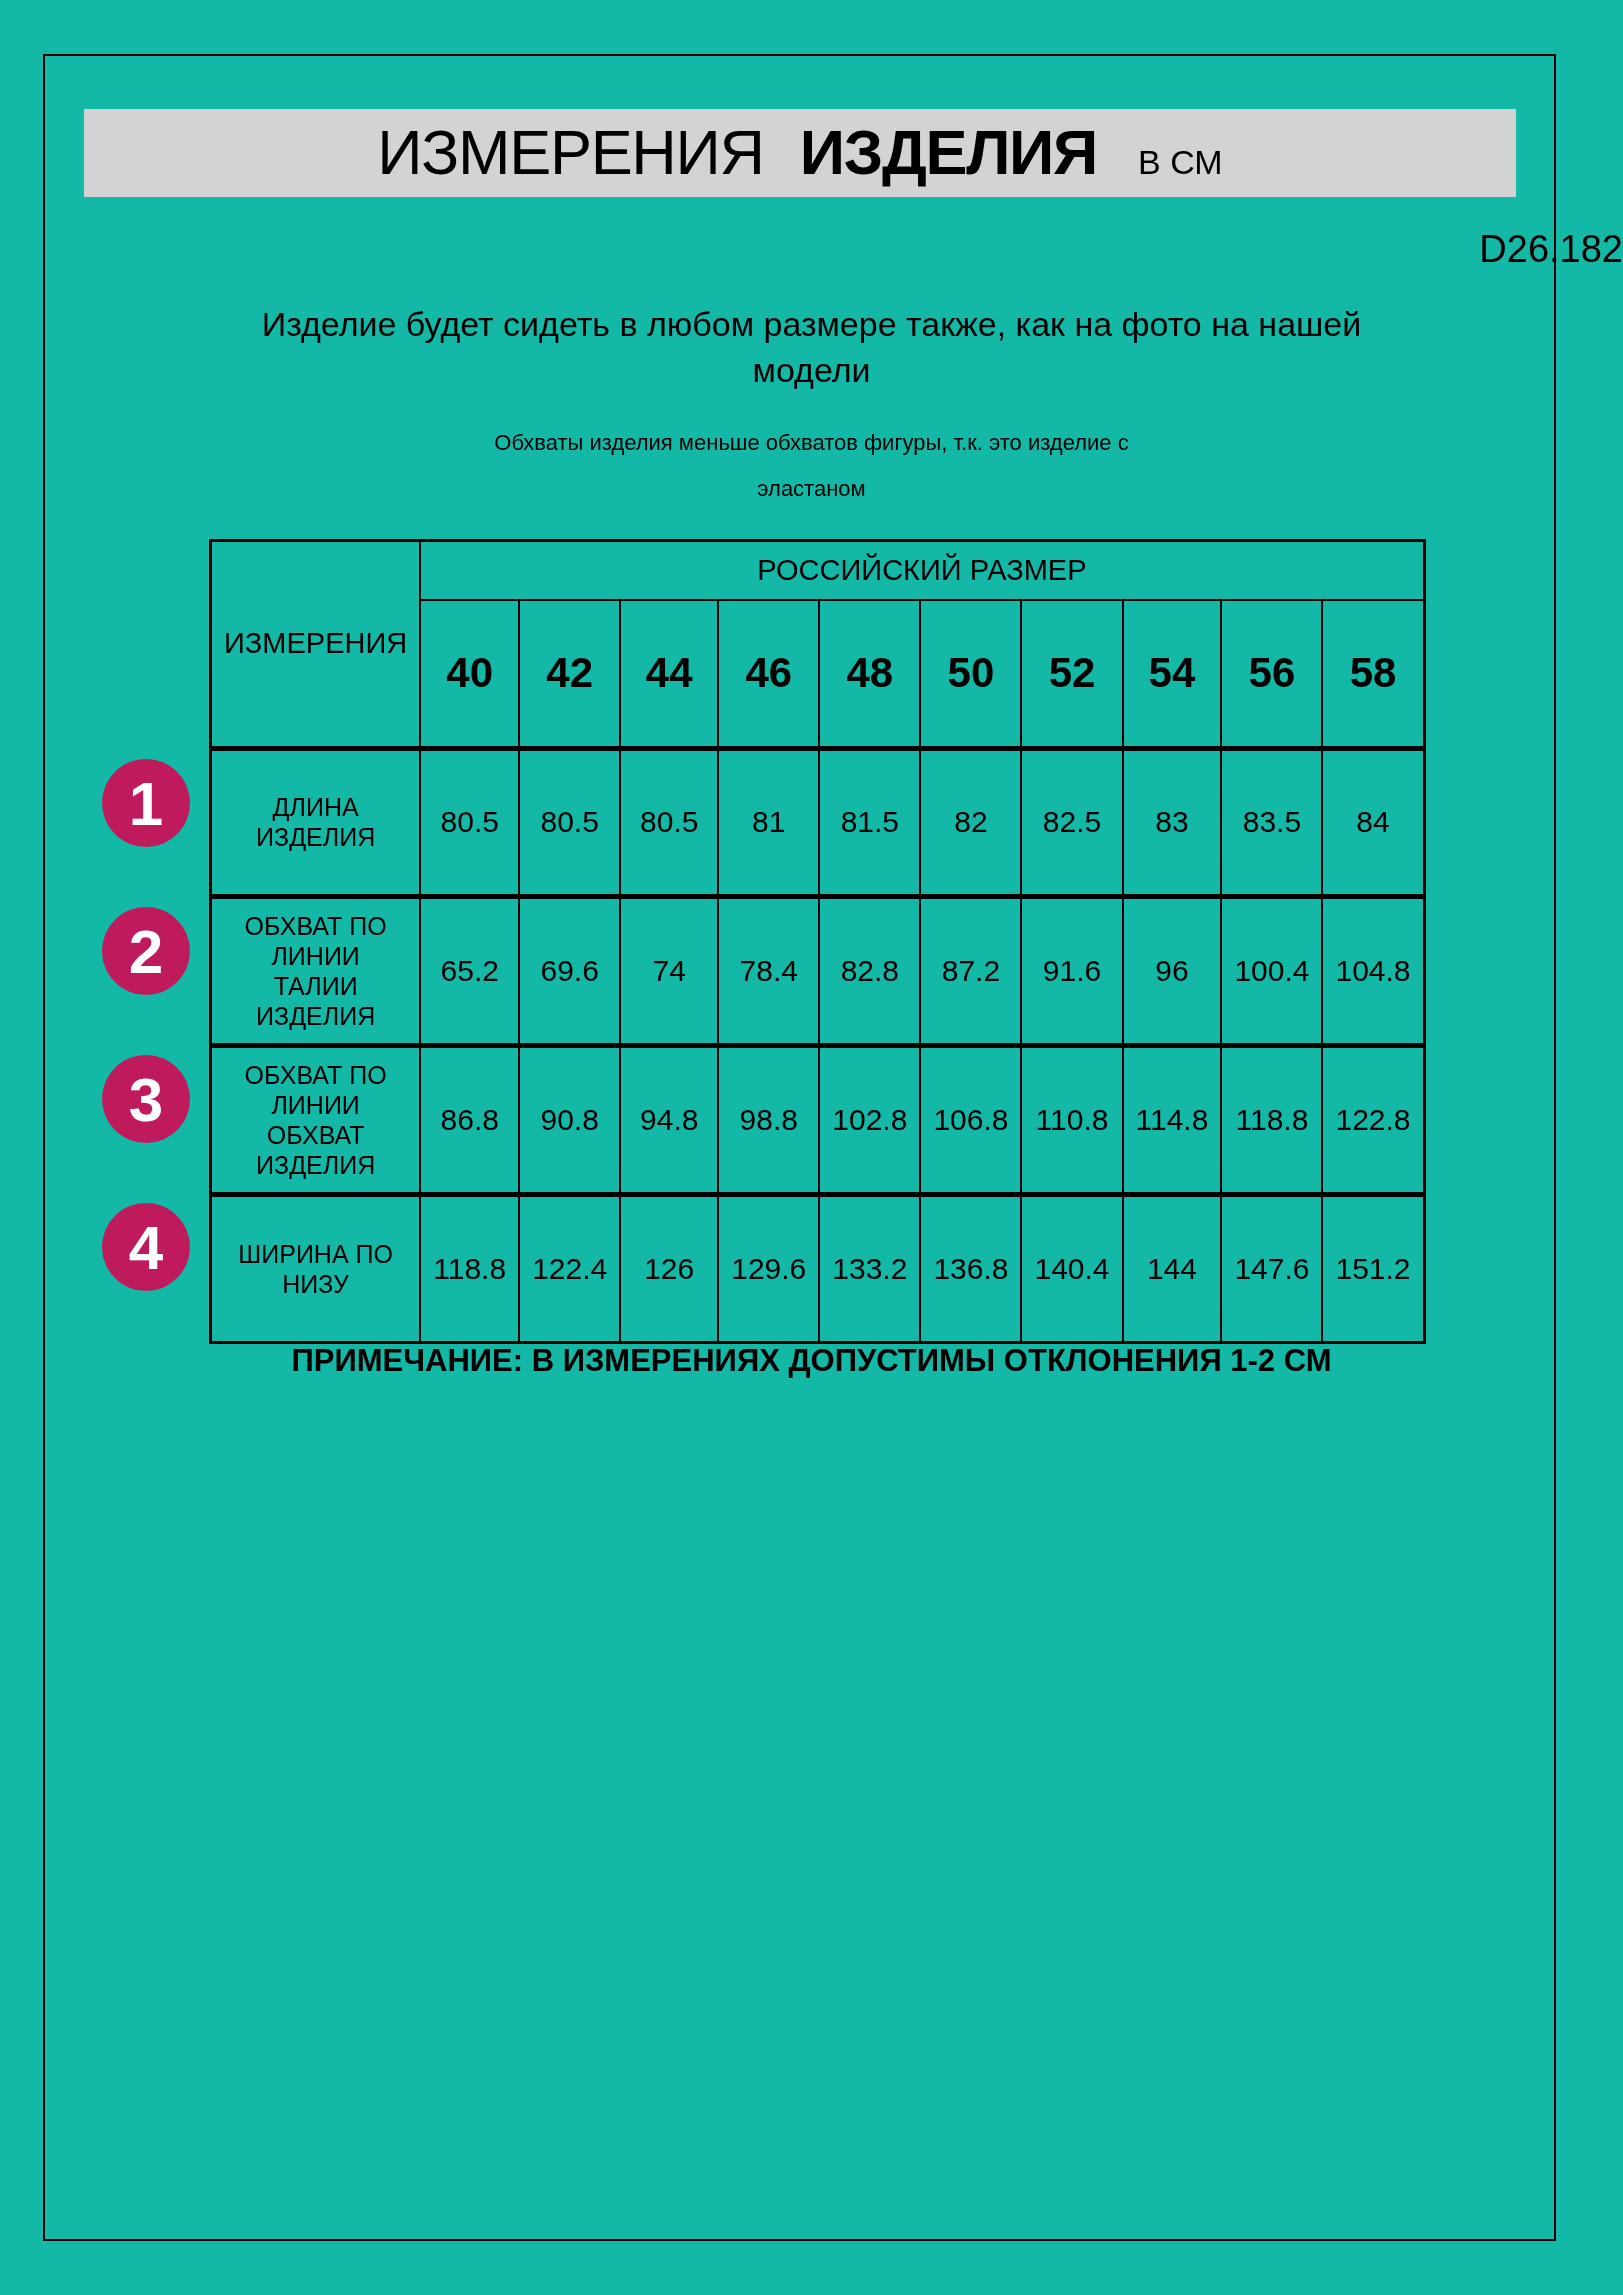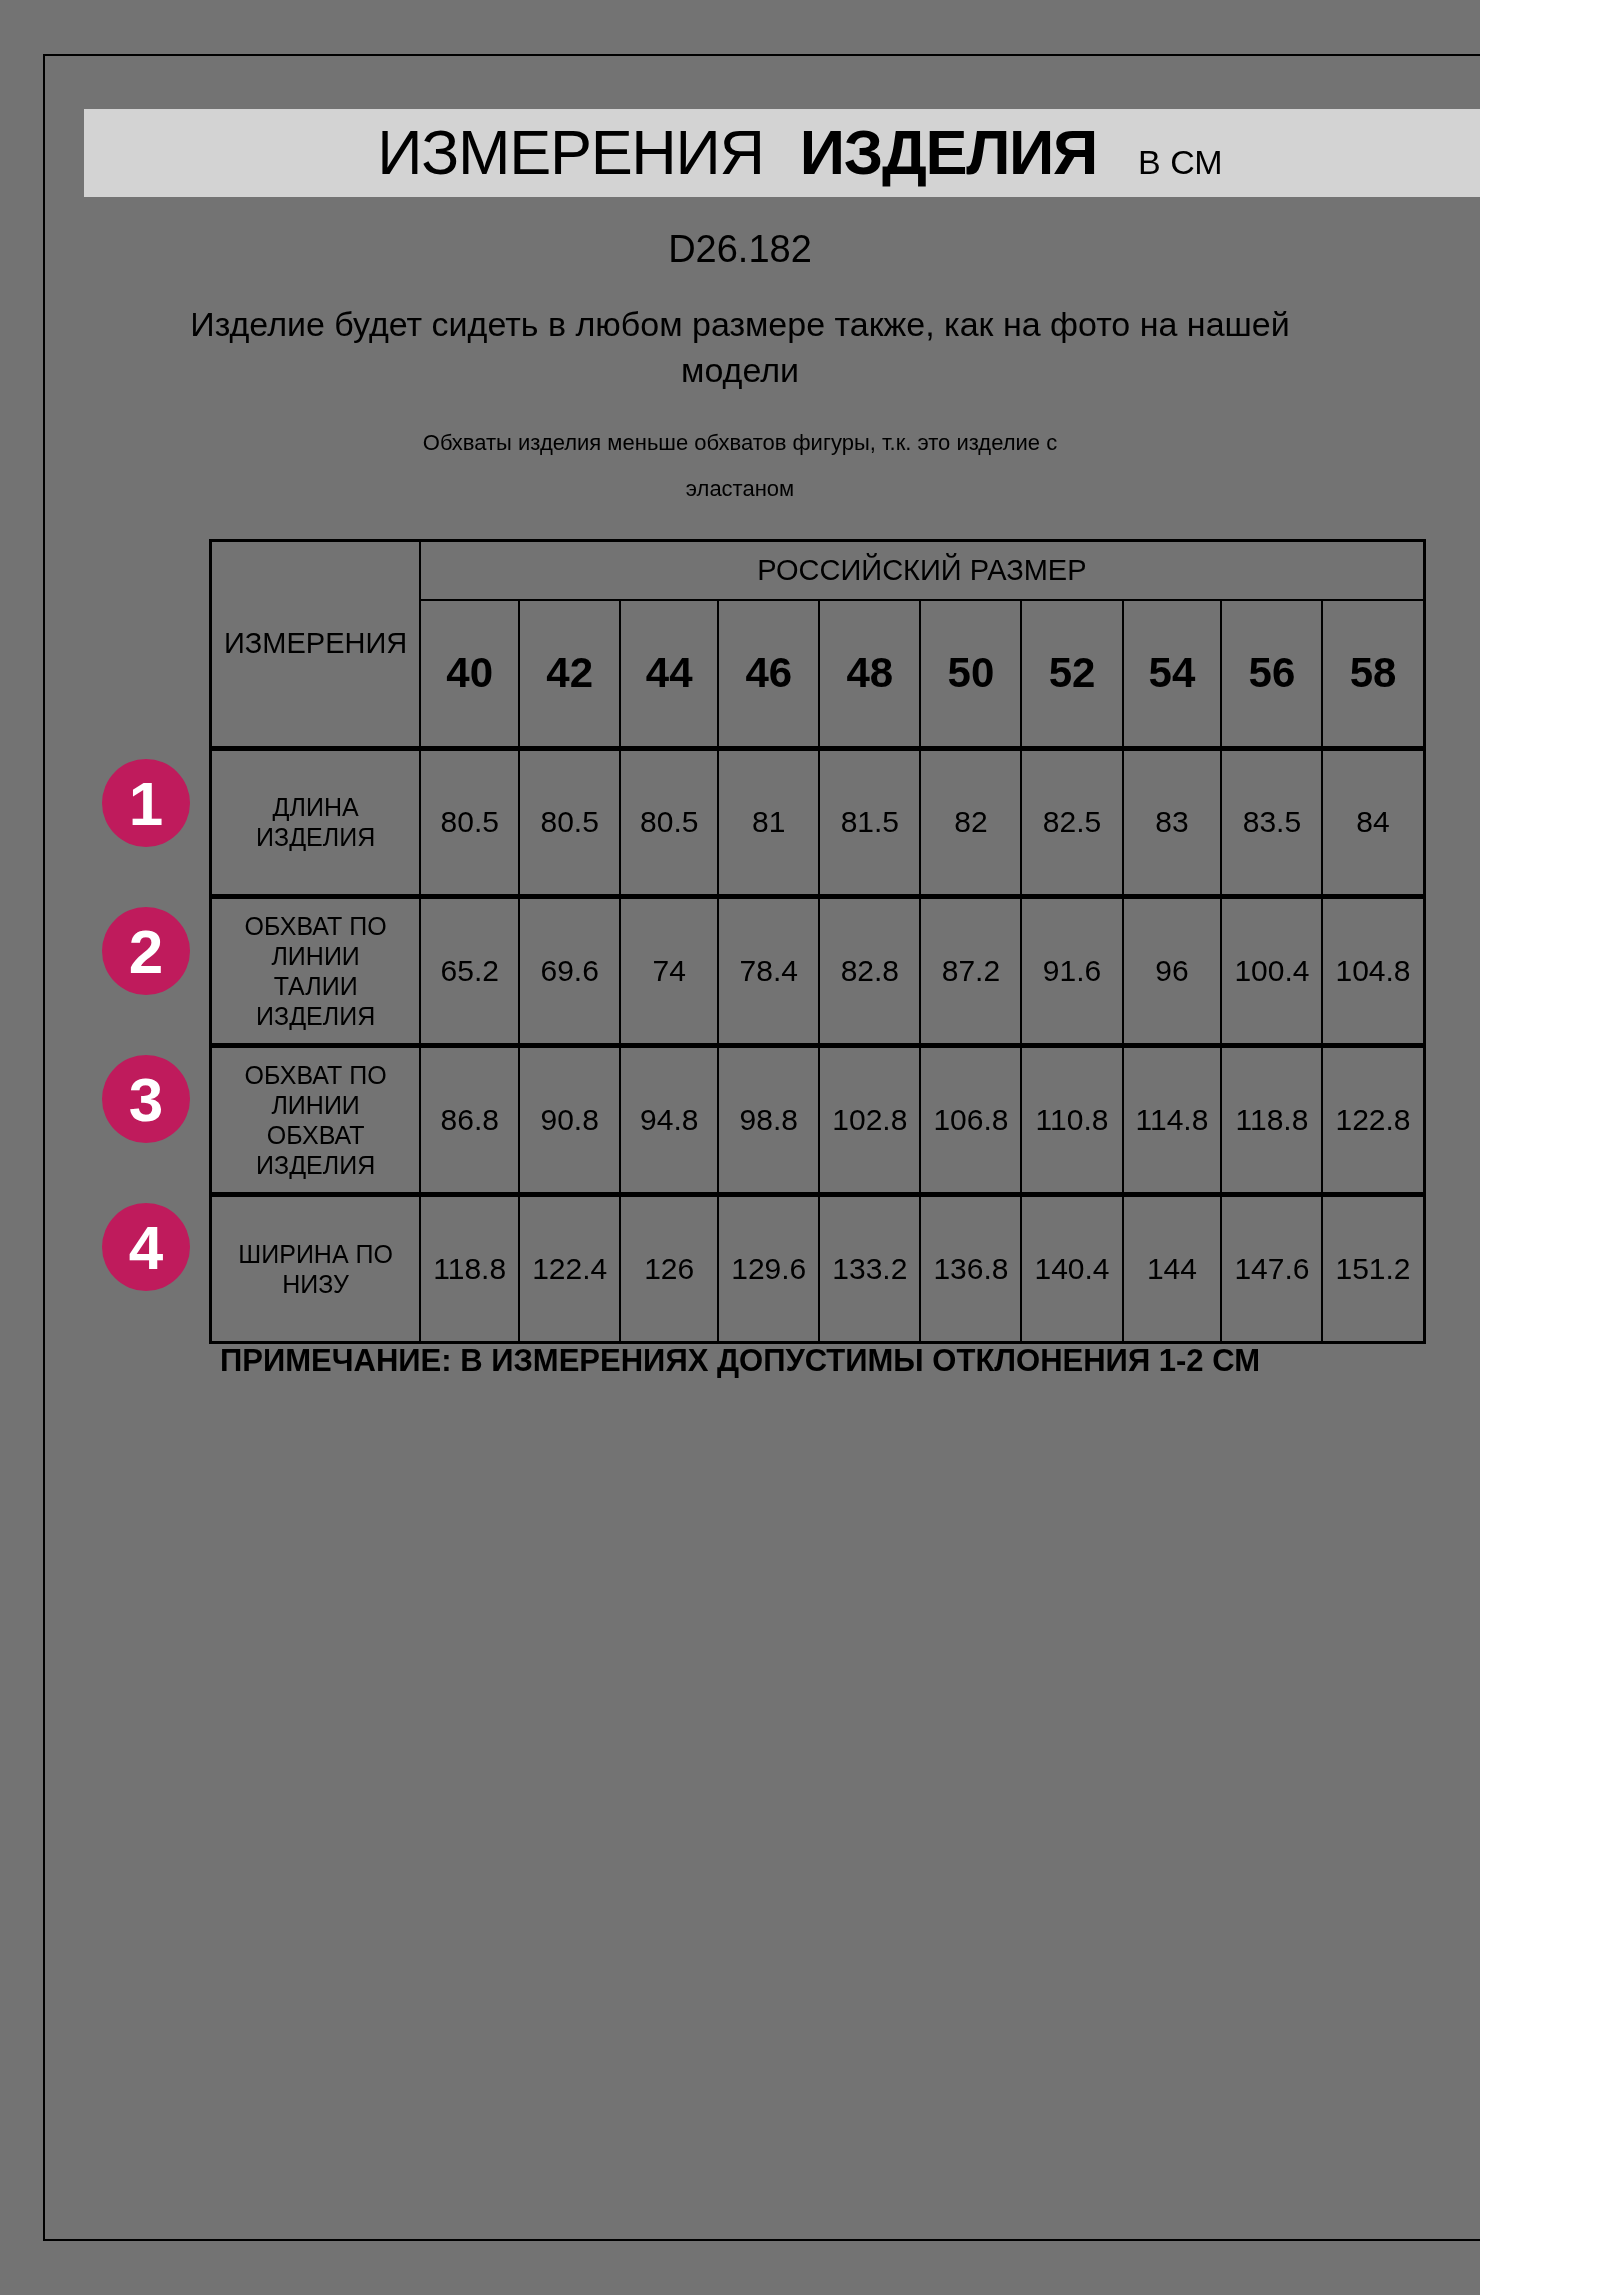--- a/index.html
+++ b/index.html
@@ -1,19 +1,19 @@
 <!DOCTYPE html>
 <html style="font-size:10.5px"><head>
 <meta charset="utf-8">
 <style>
   html,body { margin:0; padding:0; background:#ffffff; }
   .page {
     position:relative;
-    width:1480px; height:2295px;
-    background:#737373;
+    width:1623px; height:2295px;
+    background:#14b8a6;
     font-family:"Liberation Sans", sans-serif;
     color:#000;
     overflow:hidden;
   }
   .page-border {
     position:absolute;
     left:43px; top:54px;
     width:1509px; height:2183px;
     border:2.6px solid #000;
   }
@@ -24,21 +24,21 @@
     background:#d3d3d3;
     text-align:center;
     line-height:86px;
     white-space:nowrap;
   }
   .title-main { font-size:63px; font-weight:400; letter-spacing:-1.3px; }
   .title-bold { font-size:63px; font-weight:700; margin-left:36px; letter-spacing:-1.3px; }
   .title-unit { font-size:34px; font-weight:400; margin-left:41px; }
   .product-code {
     position:absolute; left:0; right:0; top:228px;
-    text-align:center; font-size:38px; font-weight:400;
+    text-align:right; font-size:38px; font-weight:400;
   }
   .intro1 { position:absolute; left:0; right:0; top:301px; text-align:center; font-size:34px; line-height:46px; }
   .intro2 { position:absolute; left:0; right:0; top:420px; text-align:center; font-size:22px; line-height:46px; }
 
   table.meas-table {
     position:absolute; left:209px; top:539px;
     border-collapse:collapse; table-layout:fixed;
     border:3.9px solid #000;
   }
   .meas-table col.c-label { width:200px; }

